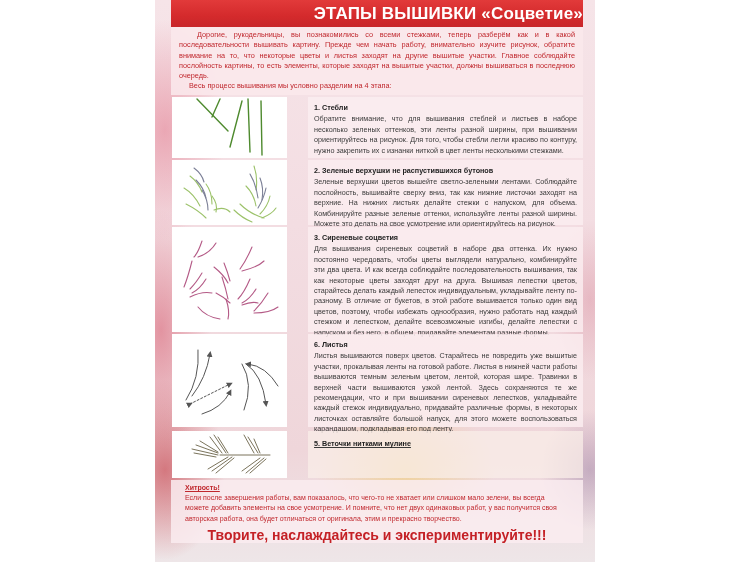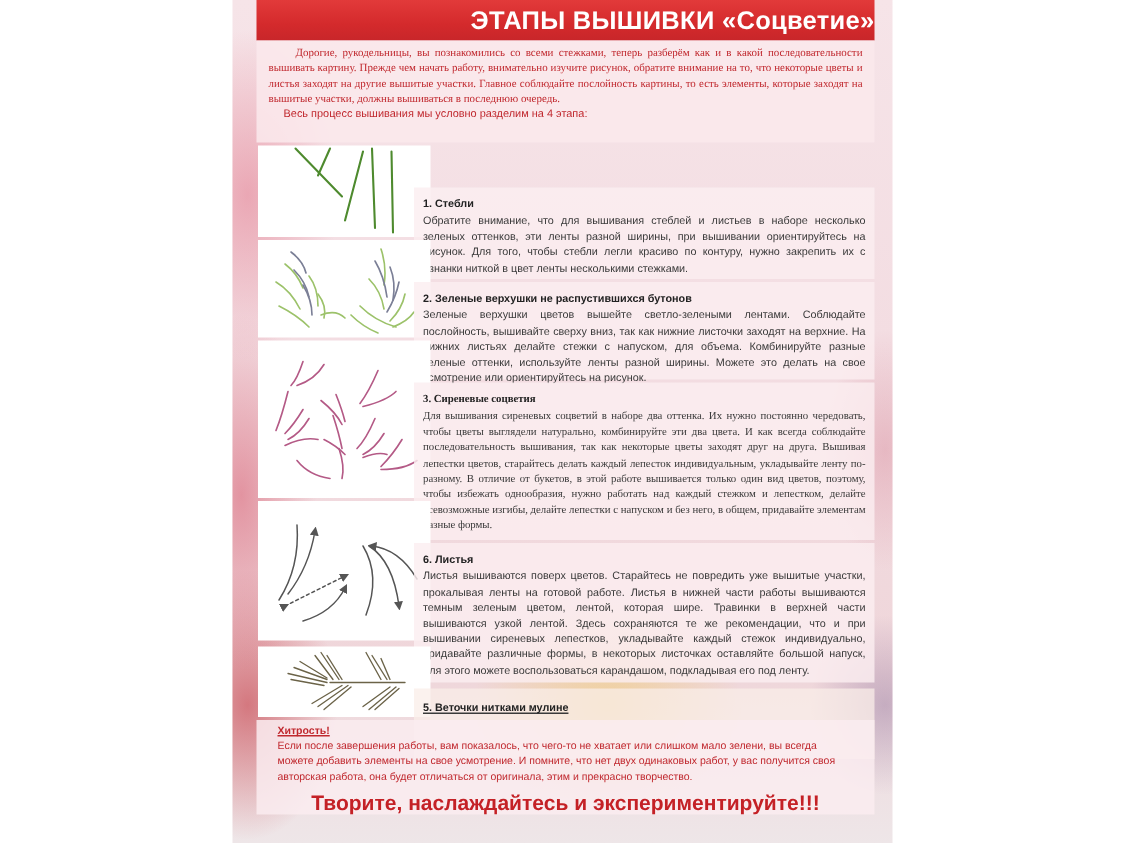--- a/index.html
+++ b/index.html
@@ -25,40 +25,40 @@
     color: #ffffff; font-weight: bold; font-size: 17px; text-align: right;
     line-height: 27px; letter-spacing: 0.2px;
   }
 
   .intro {
     position: absolute; left: 16px; top: 27px; width: 412px; height: 68px;
     background: rgba(250, 232, 236, 0.88);
     padding: 3px 8px 0 8px;
     color: #c0282e; font-size: 7.3px; line-height: 10.3px; text-align: justify;
   }
-  .intro .indent { text-indent: 18px; font-family: Liberation Serif, serif; }
+  .intro .indent { text-indent: 18px; }
   .intro .lead { padding-left: 10px; margin-top: 0; }
 
   .row { position: absolute; left: 17px; width: 411px; }
   .illus {
     position: absolute; left: 0; top: 0; width: 115px; height: 100%;
     background: #ffffff;
   }
   .illus svg { width: 100%; height: 100%; display: block; }
   .txt {
-    position: absolute; left: 104px; top: 0; right: 0; height: 100%;
+    position: absolute; left: 136px; top: 0; right: 0; height: 100%;
     background: rgba(251, 238, 240, 0.82);
     padding: 6px 6px 0 6px;
-    color: #3a3a3a; font-size: 7.2px; line-height: 10.4px; text-align: justify; margin-top: 28px;
+    color: #3a3a3a; font-size: 7.2px; line-height: 10.4px; text-align: justify;
   }
   .txt .ttl { font-weight: bold; color: #222; margin-bottom: 1px; }
 
   .row1 { top: 97px; height: 61px; }
   .row2 { top: 160px; height: 65px; }
-  .row3 { top: 227px; height: 105px; font-family: Liberation Serif, serif; }
+  .row3 { top: 227px; height: 105px; }
   .row4 { top: 334px; height: 93px; }
   .row5 { top: 431px; height: 47px; }
   .row5 .txt { padding-top: 8px; background: rgba(250, 238, 232, 0.75); text-decoration: underline; }
 
   .tip {
     position: absolute; left: 16px; top: 480px; width: 412px; height: 63px;
     background: rgba(250, 236, 240, 0.85);
     padding: 3px 14px 0 14px;
     color: #c0282e; font-size: 7px; line-height: 10.2px;
   }

